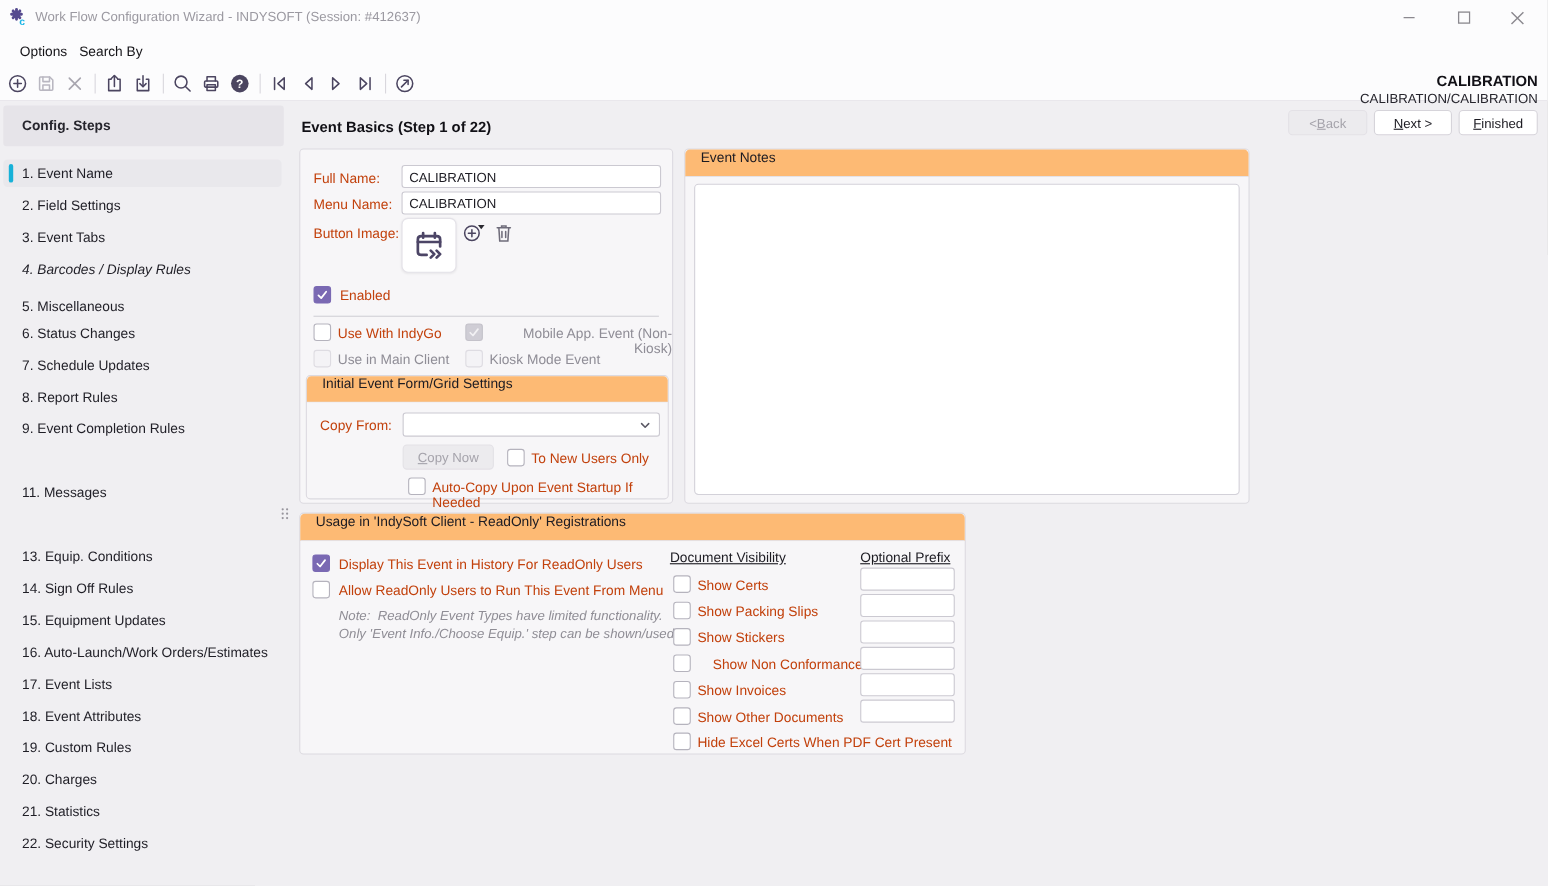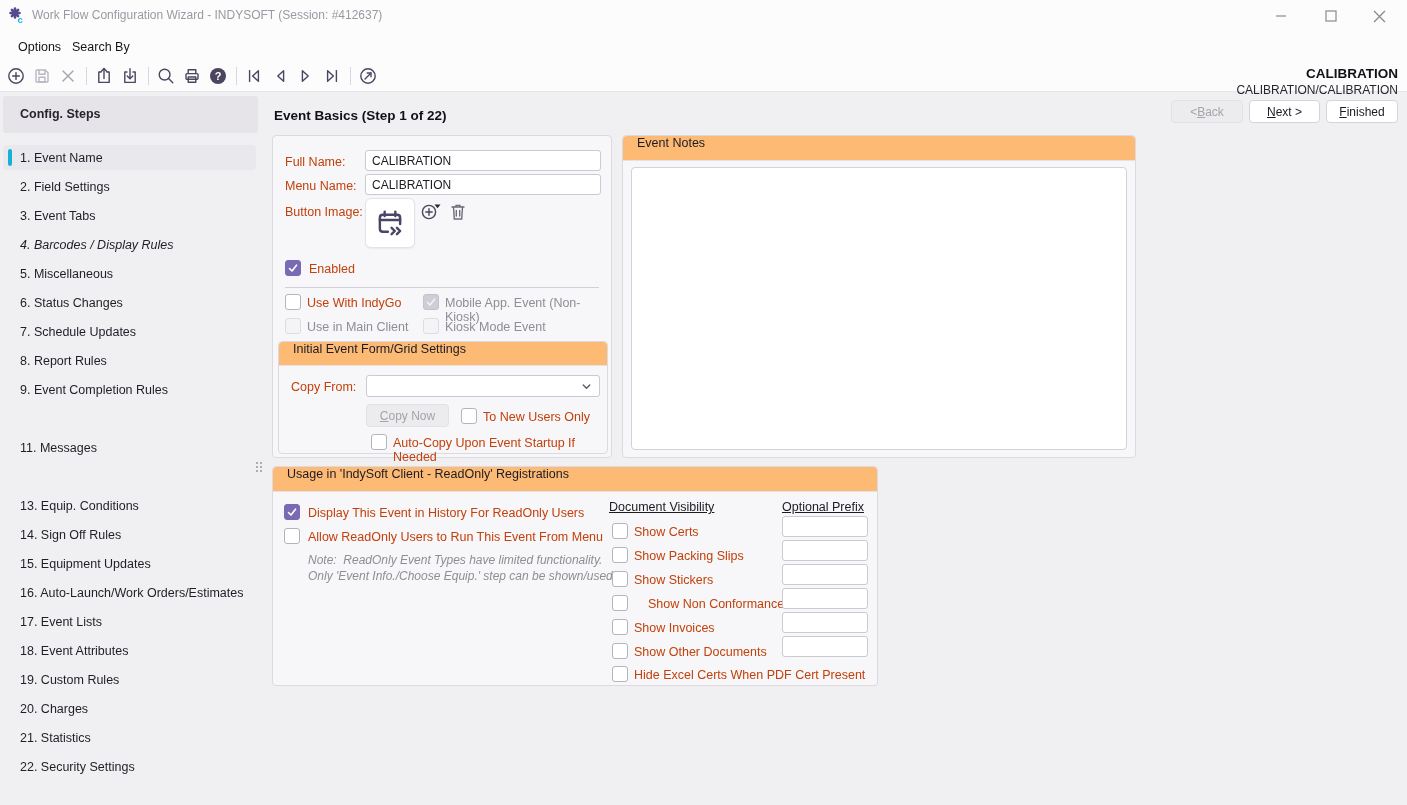--- a/index.html
+++ b/index.html
@@ -203,21 +203,21 @@
   </div>
   <div class="side-item" style="top:174px;">
       <span>2. Field Settings</span>
     </div>
   <div class="side-item" style="top:203px;">
       <span>3. Event Tabs</span>
     </div>
   <div class="side-item" style="top:232px;font-style:italic;">
       <span>4. Barcodes / Display Rules</span>
     </div>
-  <div class="side-item" style="top:261px;">
+  <div class="side-item" style="top:261px;align-items:flex-end;">
       <span>5. Miscellaneous</span>
     </div>
   <div class="side-item" style="top:290px;">
       <span>6. Status Changes</span>
     </div>
   <div class="side-item" style="top:319px;">
       <span>7. Schedule Updates</span>
     </div>
   <div class="side-item" style="top:348px;">
       <span>8. Report Rules</span>
@@ -330,21 +330,21 @@
 
     <span class="divider" style="left:12px;right:12px;top:151px;"></span>
 
     <span class="cb" style="left:12px;top:158px;"></span>
     <span class="flabel" style="left:34px;top:160px;">Use With IndyGo</span>
     <span class="cb checked-dis" style="left:150px;top:158px;">
       <svg viewBox="0 0 12 12">
           <polyline points="2.5,6.5 5,9 9.5,3.2" fill="none" stroke="#f2f1f4" stroke-width="1.6" stroke-linecap="round" stroke-linejoin="round"></polyline>
         </svg>
     </span>
-    <span class="flabel dim" style="left:172px;top:160px;">Mobile App. Event (Non-Kiosk)</span>
+    <span class="flabel dim" style="left:172px;top:160px;text-align:right;">Mobile App. Event (Non-Kiosk)</span>
 
     <span class="cb dis" style="left:12px;top:182px;"></span>
     <span class="flabel dim" style="left:34px;top:184px;">Use in Main Client</span>
     <span class="cb dis" style="left:150px;top:182px;"></span>
     <span class="flabel dim" style="left:172px;top:184px;">Kiosk Mode Event</span>
 
     <div class="panel" style="left:5px;top:205px;width:330px;height:113px;background:#f7f6f8;">
       <div class="phead" style="height:24px;">
         <span>Initial Event Form/Grid Settings</span>
       </div>

